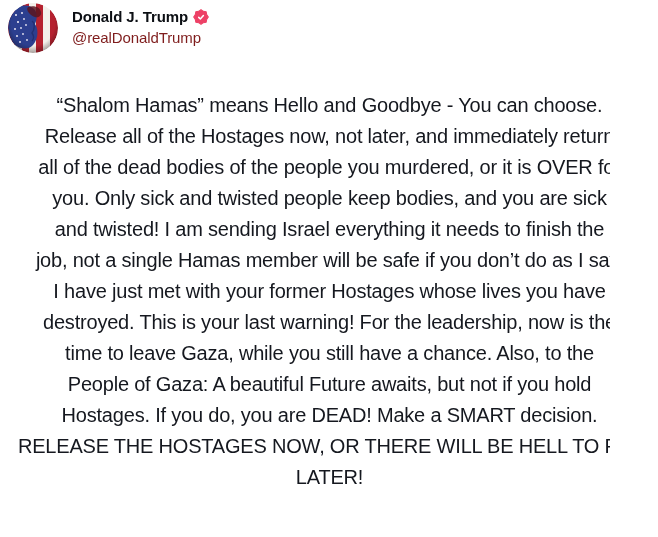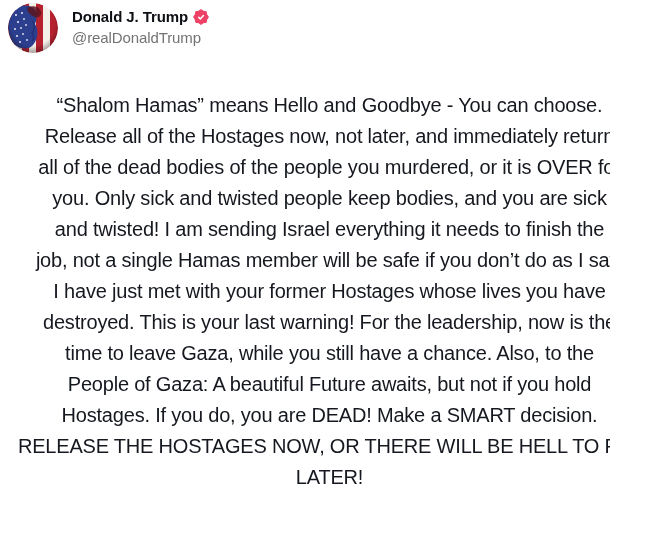--- a/index.html
+++ b/index.html
@@ -23,21 +23,21 @@
   .id-block{margin-left:14px;padding-top:5px;}
   .name-row{display:flex;align-items:center;gap:5px;}
   .display-name{
     font-size:15px;font-weight:bold;color:#0c0f14;
     letter-spacing:-0.1px;line-height:18px;
   }
   .badge{width:16px;height:16px;display:inline-block;}
   .badge svg{display:block;width:16px;height:16px;}
   .handle{
     margin-top:3px;
-    font-size:15px;color:#737373;letter-spacing:-0.1px;line-height:18px;
+    font-size:15px;color:#7f1d1d;letter-spacing:-0.1px;line-height:18px;
   }
   .body{
     position:absolute;left:7px;top:59px;width:645px;
     font-size:20px;line-height:31px;letter-spacing:-0.2px;
     color:#15181f;
     white-space:pre-line;
   }
   .body p{margin:0;padding:0;white-space:pre-line;text-align:center;}
 </style>
 </head>

